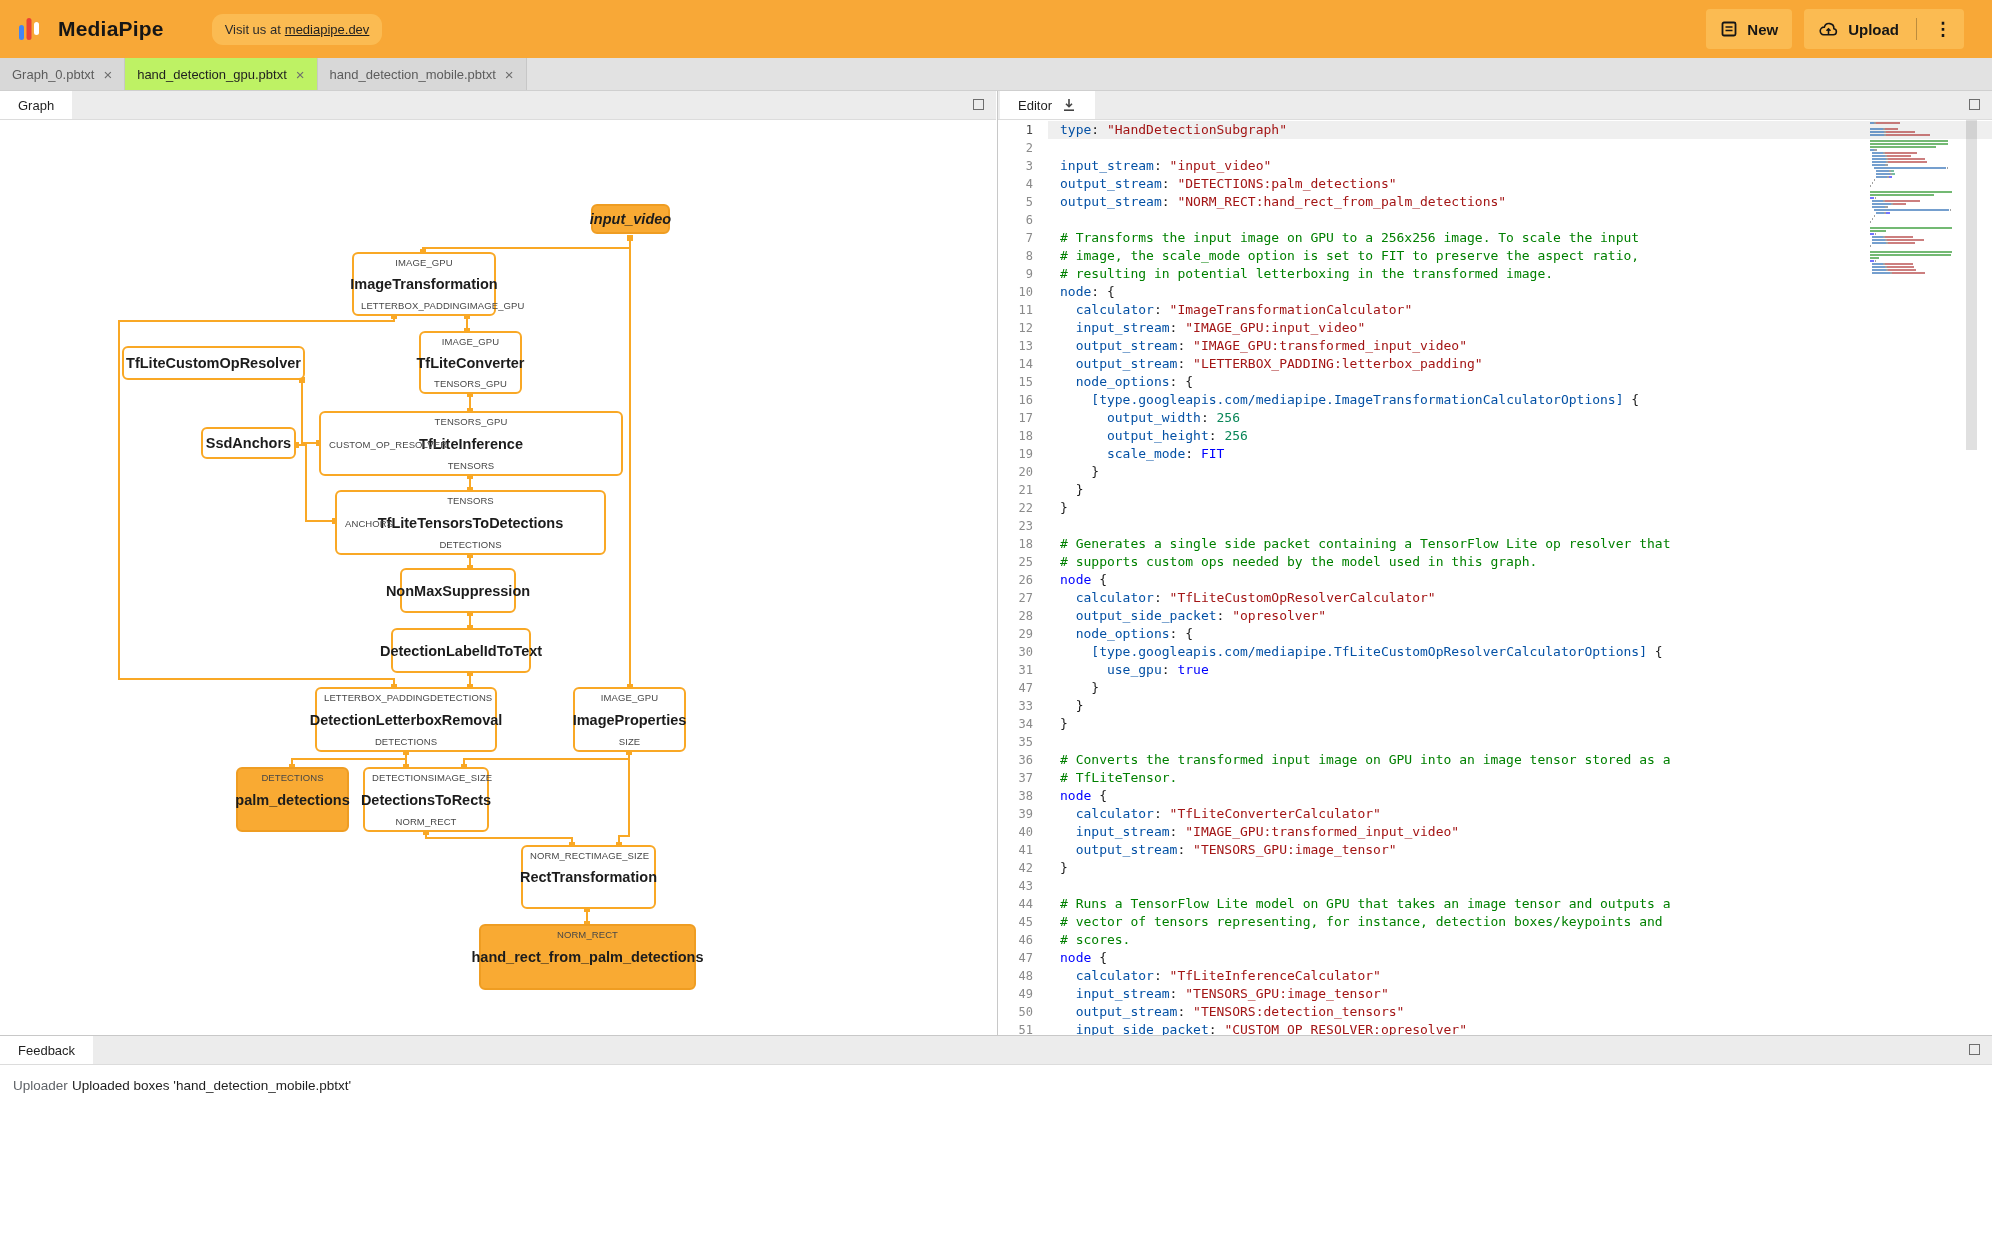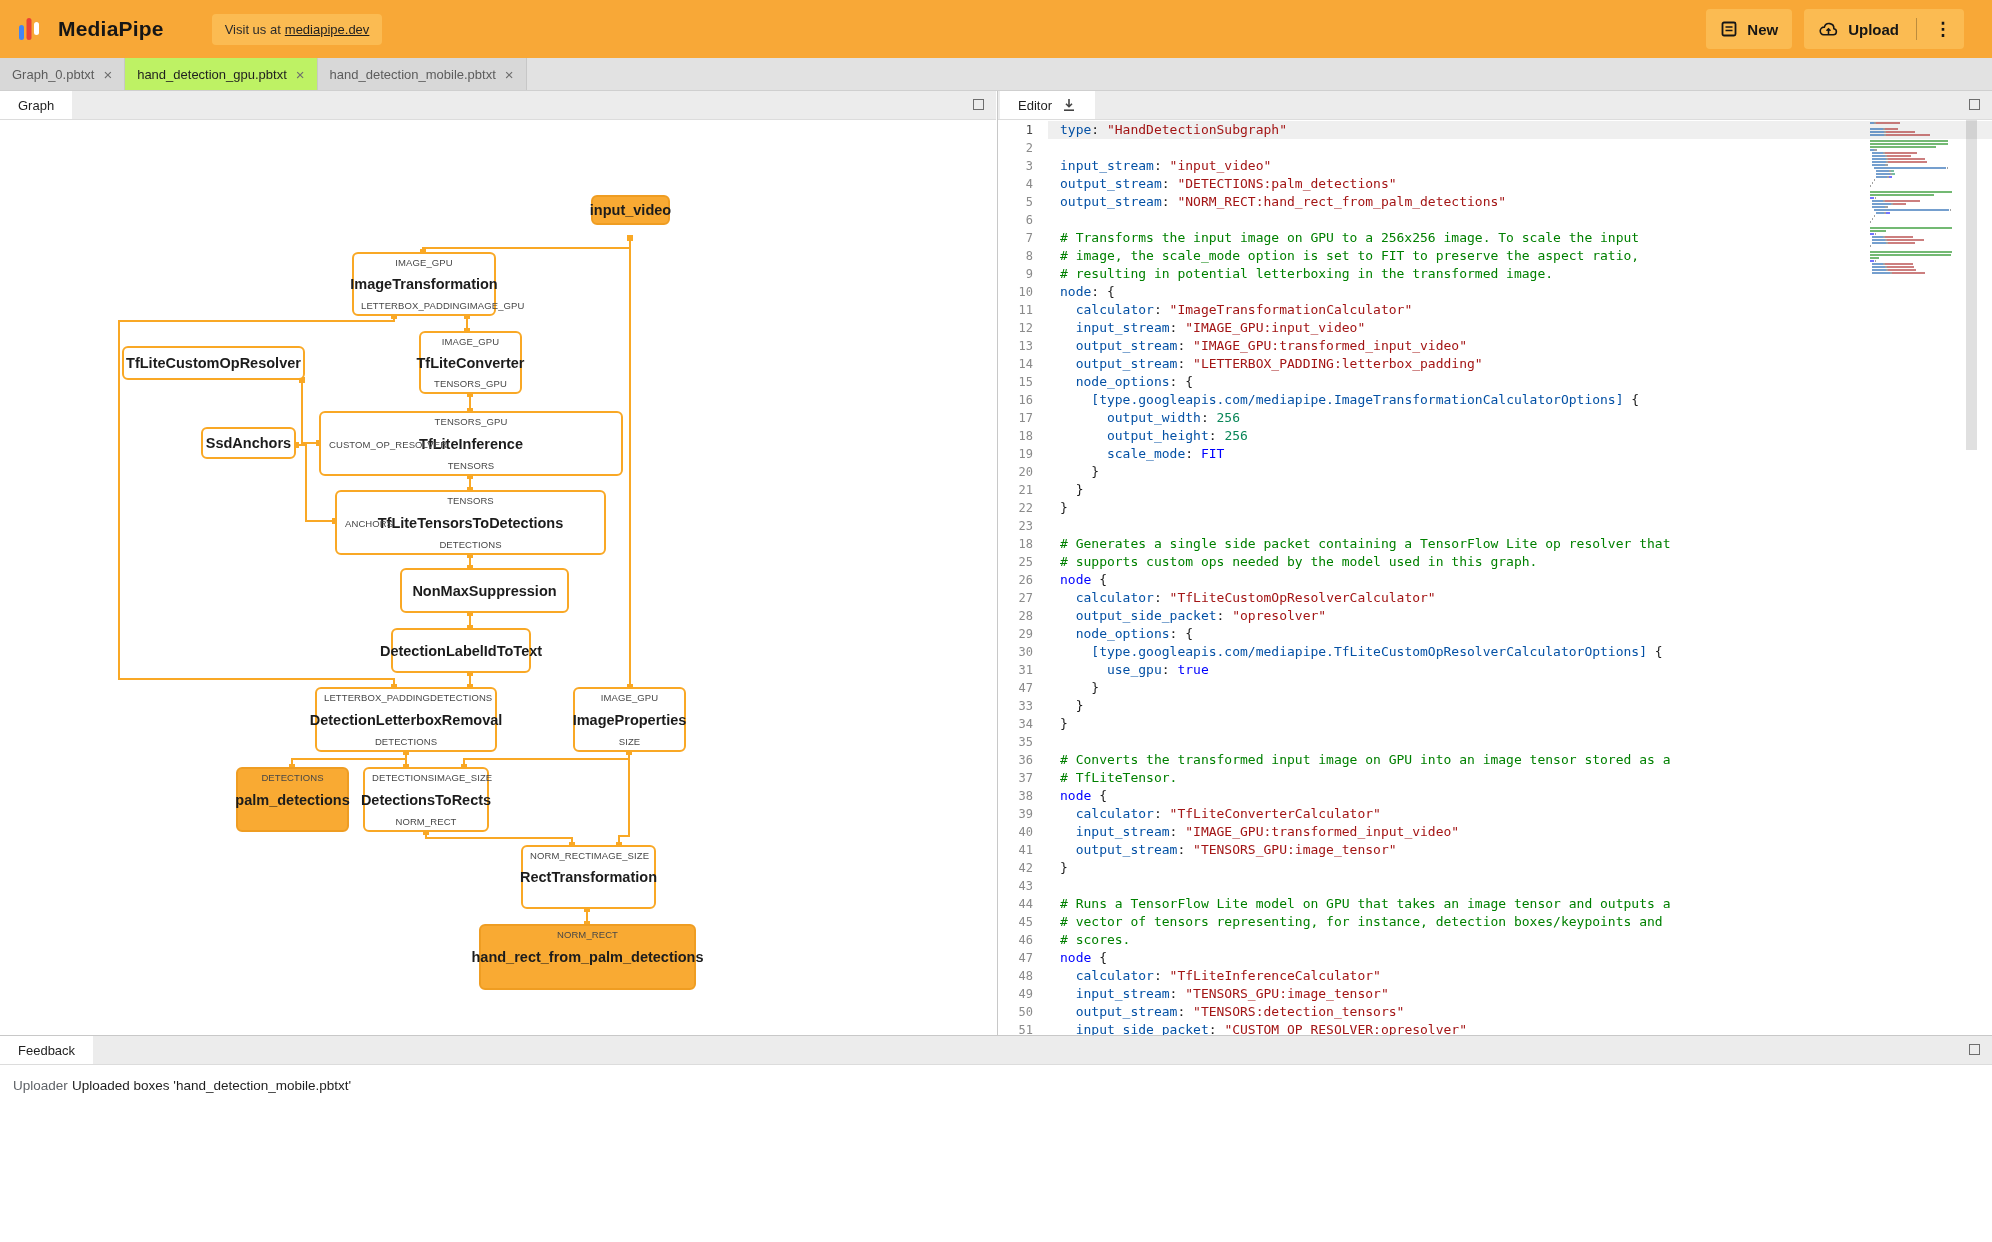--- a/index.html
+++ b/index.html
@@ -6,21 +6,21 @@
   body{
     width:1992px;height:1242px;position:relative;overflow:hidden;
     background:#fff;font-family:"Liberation Sans",sans-serif;
     -webkit-font-smoothing:antialiased;
   }
   
   .header{position:absolute;left:0;top:0;right:0;height:58px;background:var(--header,#F8A837);
     display:flex;align-items:center;}
   .logo{margin-left:16px;width:30px;height:30px;display:flex;align-items:center;}
   .brand{margin-left:12px;font-size:21px;font-weight:700;color:#161616;letter-spacing:.2px;}
-  .visit-chip{margin-left:48px;background:var(--header-button,#FBBB52);border-radius:4px;
+  .visit-chip{margin-left:48px;background:var(--header-button,#FBBB52);border-radius:11px;
     padding:8px 13px;font-size:13px;color:#2b2b2b;display:flex;align-items:flex-end;}
   .visit-link{text-decoration:underline;color:#1f1f1f;cursor:pointer;margin-left:4px;}
   .spacer{flex:1;}
   .hbtn{background:var(--header-button,#FBBB52);border-radius:4px;height:40px;display:flex;
     align-items:center;padding:0 14px;font-size:15px;font-weight:700;color:#161616;
     margin-right:12px;cursor:pointer;gap:9px;}
   .hbtn.upload{margin-right:28px;padding-right:8px;}
   .vdiv{width:1px;height:22px;background:rgba(0,0,0,.25);margin:0 4px 0 8px;}
   .kebab{font-size:18px;line-height:18px;color:#161616;padding:0 4px;cursor:pointer;}
   
@@ -193,21 +193,21 @@
           <polyline points="629,632 629,716 619,716 619,725"></polyline>
           <rect x="626" y="629" width="6" height="6"></rect>
           <rect x="616" y="722" width="6" height="6"></rect>
           <polyline points="426,712 426,718 572,718 572,725"></polyline>
           <rect x="423" y="709" width="6" height="6"></rect>
           <rect x="569" y="722" width="6" height="6"></rect>
           <polyline points="587,789 587,804"></polyline>
           <rect x="584" y="786" width="6" height="6"></rect>
           <rect x="584" y="801" width="6" height="6"></rect>
         </svg>
-    <div class="gnode packet" style="left: 591px; top: 75px; width: 79px; height: 30px;">
+    <div class="gnode packet" style="left: 591px; top: 84px; width: 79px; height: 30px; font-style: italic;">
           <div class="gnode-label">input_video</div>
         </div>
         <div class="gnode calculator" style="left: 352px; top: 132px; width: 144px; height: 64px;">
           <div class="ports ports-top">
             <span class="port">IMAGE_GPU</span>
           </div>
           <div class="ports ports-bottom spread">
             <span class="port">LETTERBOX_PADDING</span>
             <span class="port">IMAGE_GPU</span>
           </div>
@@ -245,21 +245,21 @@
             <span class="port">TENSORS</span>
           </div>
           <div class="ports ports-bottom">
             <span class="port">DETECTIONS</span>
           </div>
           <div class="ports ports-left">
             <span class="port">ANCHORS</span>
           </div>
           <div class="gnode-label">TfLiteTensorsToDetections</div>
         </div>
-        <div class="gnode calculator" style="left: 400px; top: 448px; width: 169px; height: 45px;">
+        <div class="gnode calculator" style="left: 400px; top: 448px; width: 116px; height: 45px;">
           <div class="gnode-label">NonMaxSuppression</div>
         </div>
         <div class="gnode calculator" style="left: 391px; top: 508px; width: 140px; height: 45px;">
           <div class="gnode-label">DetectionLabelIdToText</div>
         </div>
         <div class="gnode calculator" style="left: 315px; top: 567px; width: 182px; height: 65px;">
           <div class="ports ports-top spread">
             <span class="port">LETTERBOX_PADDING</span>
             <span class="port">DETECTIONS</span>
           </div>

